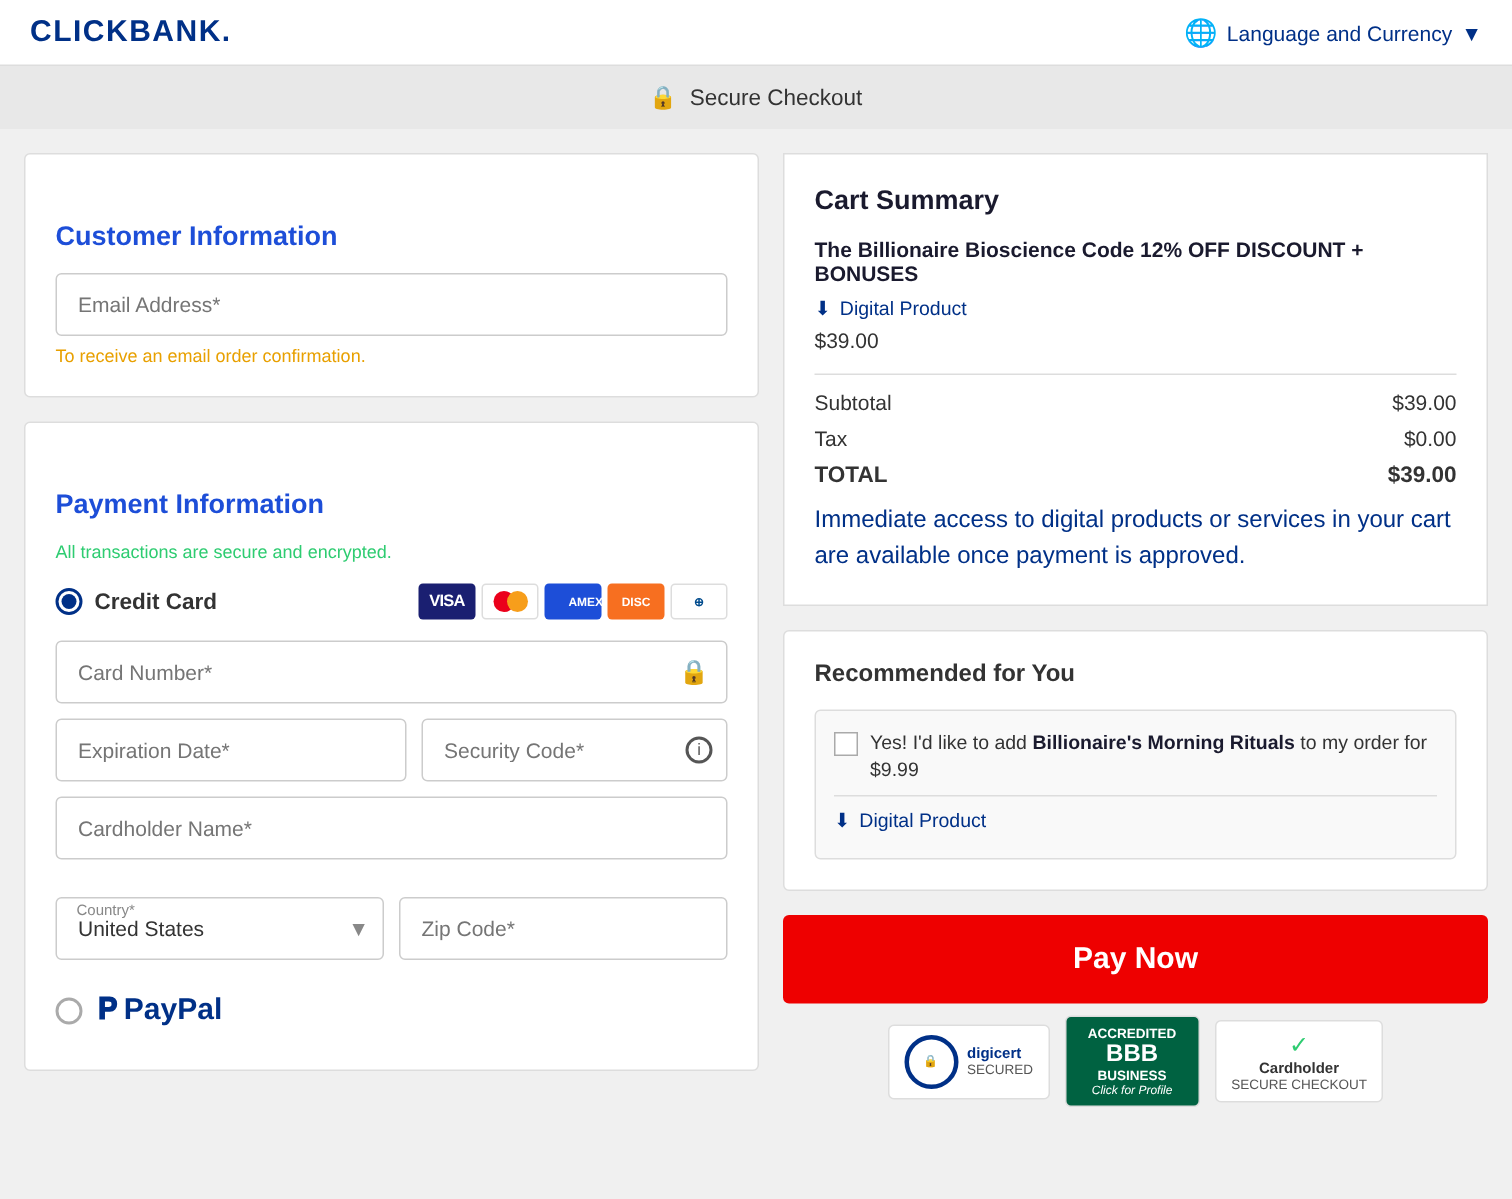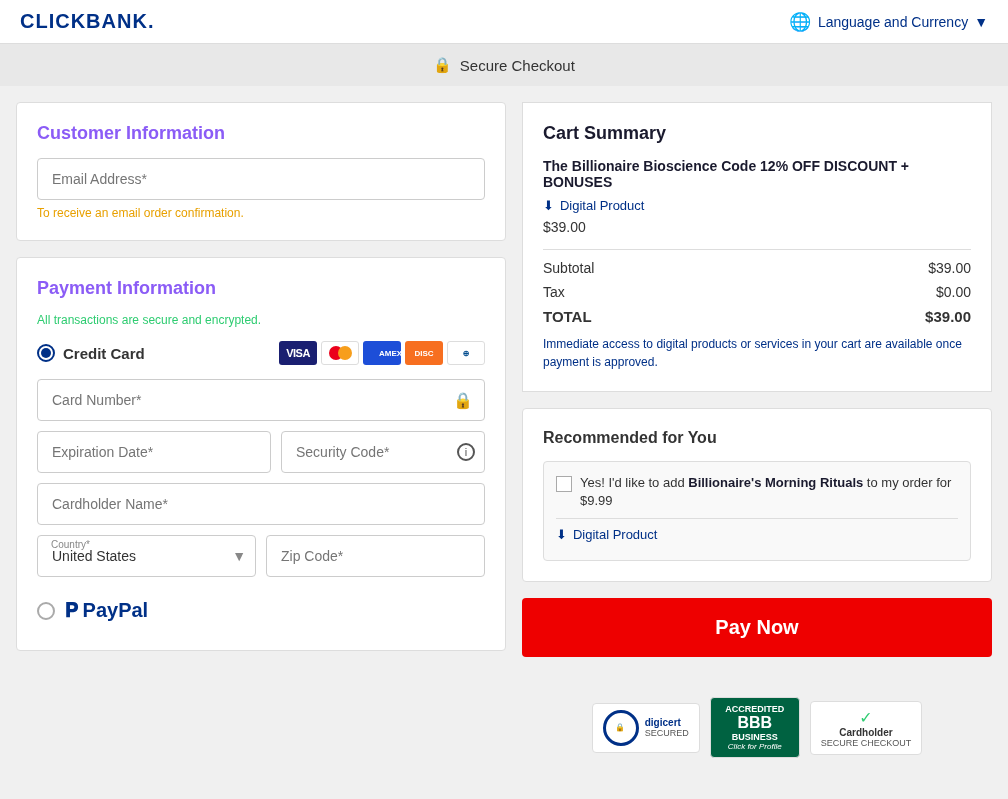--- a/index.html
+++ b/index.html
@@ -74,22 +74,23 @@
     .section {
       background: #fff;
       border: 1px solid #ddd;
       border-radius: 4px;
       padding: 20px;
     }
 
     .section-title {
       font-size: 18px;
       font-weight: bold;
-      color: #8b5cf6;
+      color: #1d4ed8;
       margin-bottom: 14px;
+      margin-top: 24px;
     }
 
     .input-field {
       width: 100%;
       border: 1px solid #ccc;
       border-radius: 4px;
       padding: 12px 14px;
       font-size: 14px;
       color: #555;
       outline: none;
@@ -202,21 +203,21 @@
       align-items: center;
       justify-content: center;
       font-size: 11px;
       color: #555;
       cursor: pointer;
     }
 
     .country-zip-row {
       display: flex;
       gap: 10px;
-      margin-top: 10px;
+      margin-top: 25px;
       justify-content: flex-end;
     }
     .country-select-wrapper {
       flex: 1;
       position: relative;
     }
     .country-select-wrapper select {
       width: 100%;
       border: 1px solid #ccc;
       border-radius: 4px;
@@ -312,21 +313,21 @@
       justify-content: space-between;
       margin-bottom: 8px;
       font-size: 14px;
     }
     .summary-row.total {
       font-weight: bold;
       font-size: 15px;
     }
     .access-note {
       color: #003087;
-      font-size: 12px;
+      font-size: 16px;
       margin-top: 10px;
       line-height: 1.5;
     }
 
     .recommended-section {
       background: #fff;
       border: 1px solid #ddd;
       border-radius: 4px;
       padding: 20px;
       margin-bottom: 16px;
@@ -372,21 +373,21 @@
     .pay-now-btn {
       width: 100%;
       background: #e00;
       color: #fff;
       border: none;
       border-radius: 4px;
       padding: 18px;
       font-size: 20px;
       font-weight: bold;
       cursor: pointer;
-      margin-bottom: 32px;
+      margin-bottom: 0;
     }
 
     
     .trust-badges {
       display: flex;
       align-items: center;
       justify-content: center;
       gap: 10px;
       padding: 8px 0;
     }

